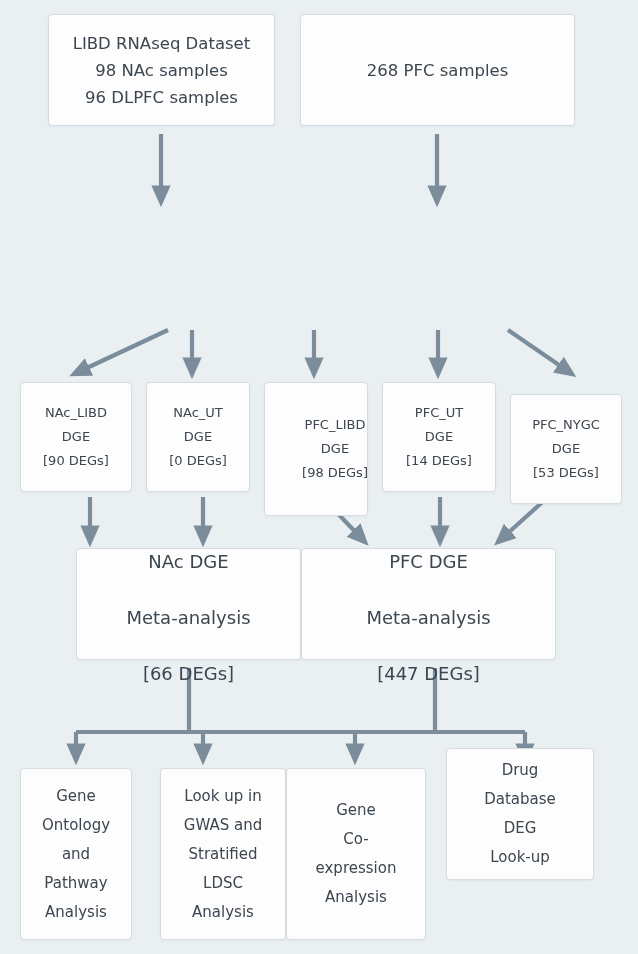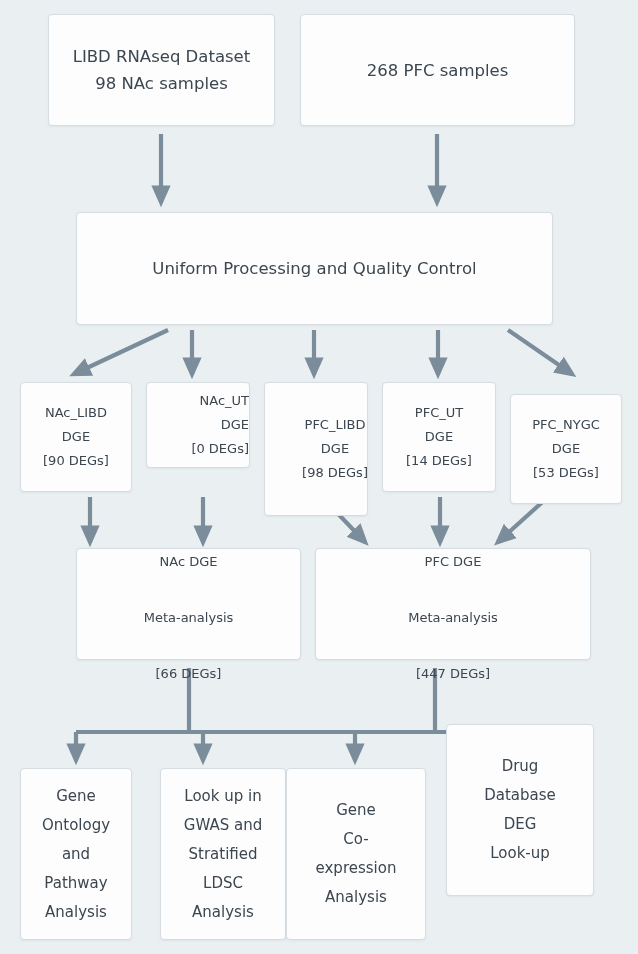--- a/index.html
+++ b/index.html
@@ -43,46 +43,46 @@
   }
   .node .line {
     display: block;
     white-space: nowrap;
   }
 
   
   .row-source .line { font-size: 16.5px; line-height: 27px; }
   .row-qc .line     { font-size: 16.5px; line-height: 27px; }
   .row-dge .line    { font-size: 13px; line-height: 24px; }
-  .row-meta .line   { font-size: 13px;   line-height: 28px; margin-top: 28px; }
+  .row-meta .line   { font-size: 18px;   line-height: 28px; margin-top: 28px; }
   .row-down .line   { font-size: 15px;   line-height: 29px; }
 
   
   .n-libd  { left: 48px;  top: 14px;  width: 227px; height: 112px; }
   .n-nswtrc{ left: 300px; top: 14px;  width: 275px; height: 112px; }
 
   
   .n-qc    { left: 76px;  top: 212px; width: 477px; height: 113px; }
 
   
   .n-nac-libd { left: 20px;  top: 382px; width: 112px; height: 110px; }
-  .n-nac-ut   { left: 146px; top: 382px; width: 104px; height: 86px; align-items: flex-end; }
+  .n-nac-ut   { left: 146px; top: 382px; width: 104px; height: 110px; }
   .n-pfc-libd { left: 264px; top: 382px; width: 104px; height: 134px; padding-left: 38px; }
   .n-pfc-ut   { left: 382px; top: 382px; width: 114px; height: 110px; }
   .n-pfc-nygc { left: 510px; top: 394px; width: 112px; height: 110px; }
 
   
   .n-nac-meta { left: 76px;  top: 548px; width: 225px; height: 112px; }
-  .n-pfc-meta { left: 315px; top: 548px; width: 276px; height: 112px; }
+  .n-pfc-meta { left: 301px; top: 548px; width: 255px; height: 112px; }
 
   
   .n-go    { left: 20px;  top: 768px; width: 112px; height: 172px; }
   .n-gwas  { left: 160px; top: 768px; width: 126px; height: 172px; }
   .n-coexp { left: 286px; top: 768px; width: 140px; height: 172px; }
-  .n-drug  { left: 446px; top: 724px; width: 148px; height: 172px; }
+  .n-drug  { left: 446px; top: 748px; width: 148px; height: 132px; }
 </style>
 </head>
 <body>
 
 <div id="flow">
 
   <svg class="edges" viewBox="0 0 638 954" width="638" height="954" xmlns="http://www.w3.org/2000/svg">
     <defs>
       <marker id="ah" viewBox="0 0 10 10" refX="7.6" refY="5" markerWidth="5.2" markerHeight="5.2" orient="auto-start-reverse">
         <path d="M 0 0.6 L 10 5 L 0 9.4 z" fill="#7b8c9b"></path>
@@ -115,29 +115,27 @@
       <path d="M 189 668 L 189 732"></path>
       <path d="M 435 668 L 435 732"></path>
 
       <path d="M 76 732 L 525 732"></path>
     </g>
   </svg>
 
   <div class="node row-source n-libd">
     <span class="line">LIBD RNAseq Dataset</span>
     <span class="line">98 NAc samples</span>
+    <span class="line">96 DLPFC samples</span>
   </div>
 
   <div class="node row-source n-nswtrc">
     <span class="line">268 PFC samples</span>
   </div>
 
-  <div class="node row-qc n-qc">
-    <span class="line">Uniform Processing and Quality Control</span>
-  </div>
 
   <div class="node row-dge n-nac-libd">
     <span class="line">NAc_LIBD</span>
     <span class="line">DGE</span>
     <span class="line">[90 DEGs]</span>
   </div>
 
   <div class="node row-dge n-nac-ut">
     <span class="line">NAc_UT</span>
     <span class="line">DGE</span>

